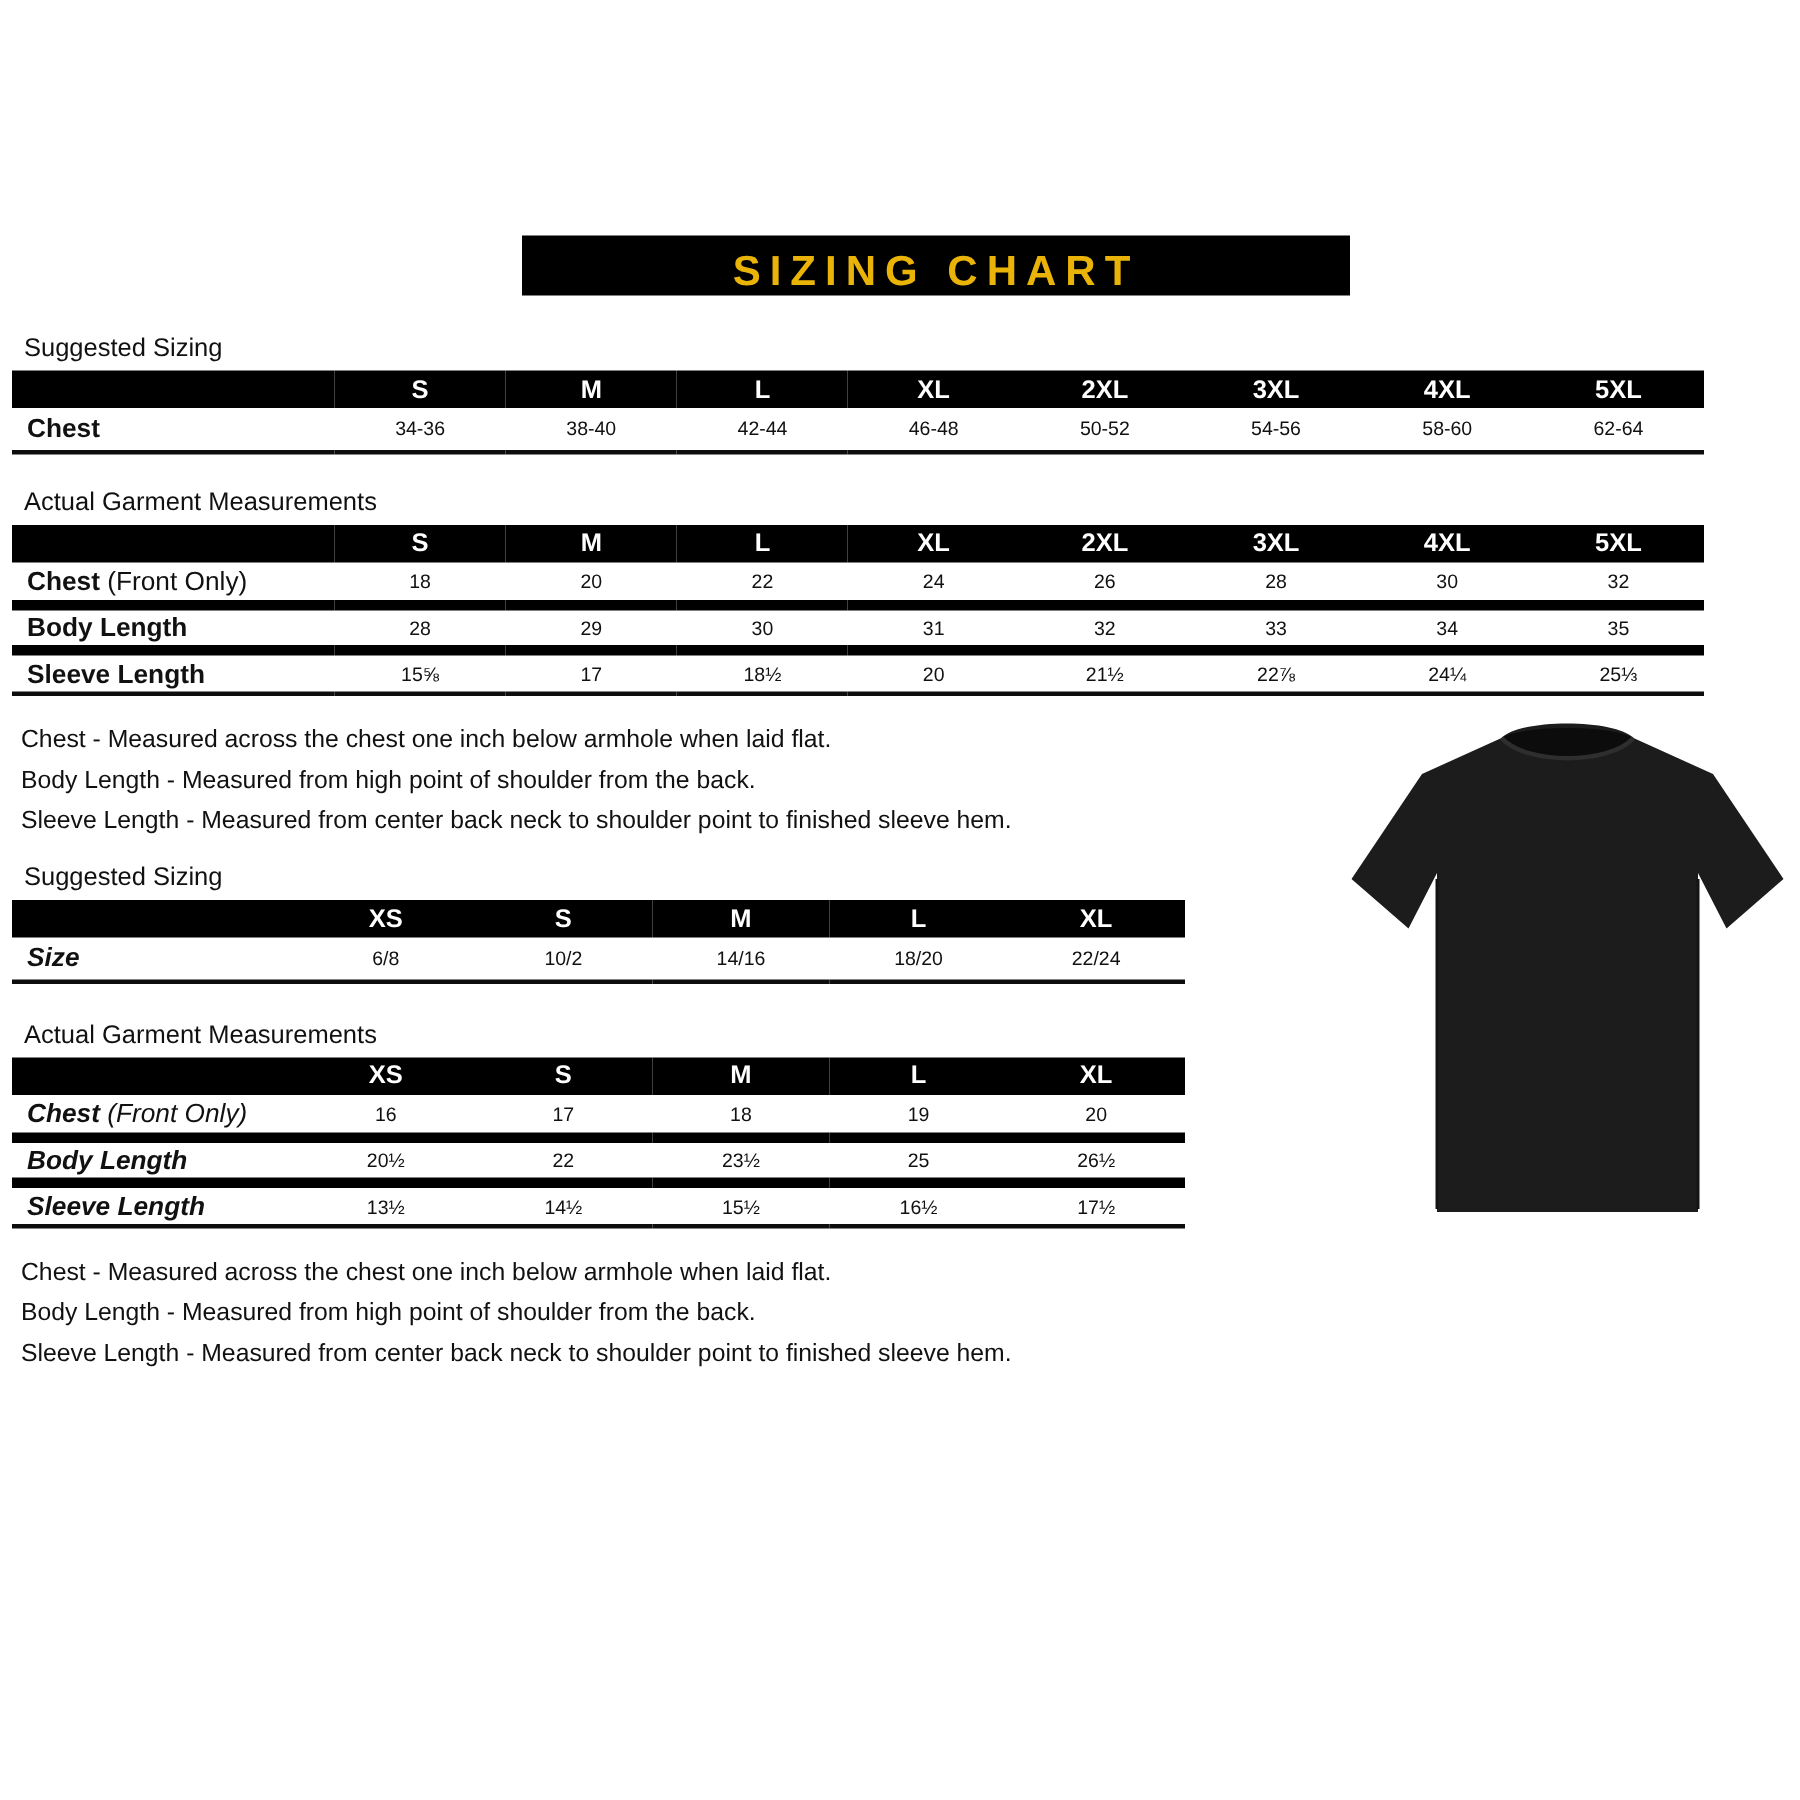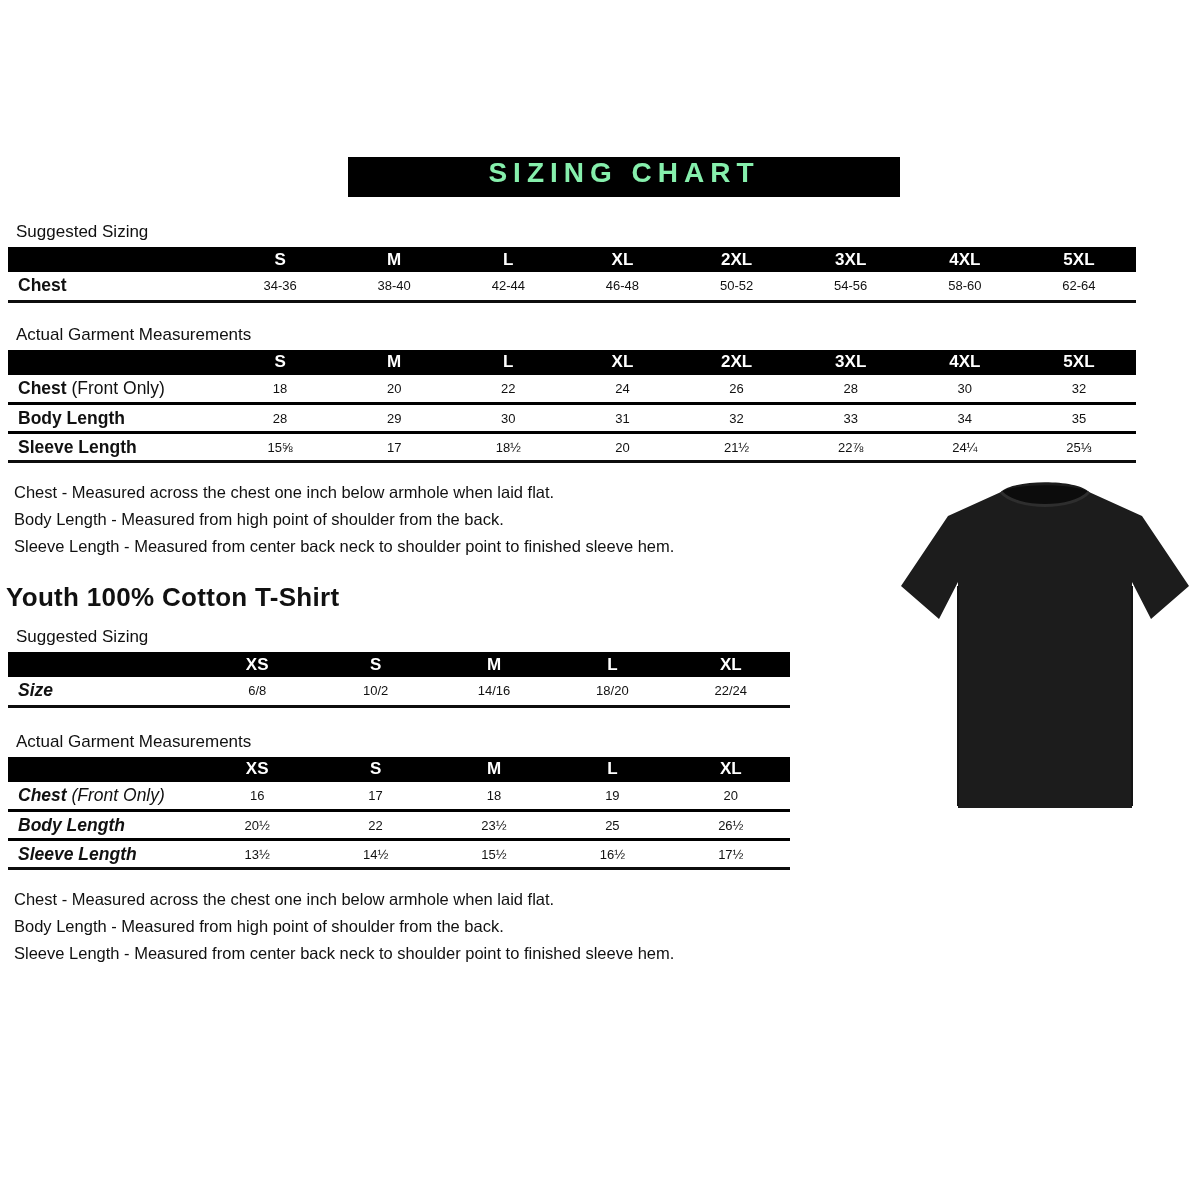--- a/index.html
+++ b/index.html
@@ -24,23 +24,23 @@
     font-weight: 400;
     letter-spacing: 0.5px;
   }
   .banner {
     position: absolute;
     left: 334px;
     top: -3px;
     width: 552px;
     height: 40px;
     background: #000000;
-    color: #86efac;
+    color: #eab308;
     display: flex;
-    align-items: flex-start;
+    align-items: flex-end;
     justify-content: center;
     font-size: 28px;
     font-weight: 700;
     letter-spacing: 6px;
   }
   .section-label {
     font-size: 17px;
     margin: 14px 0 5px 16px;
   }
   table.sizes-table {
@@ -69,21 +69,21 @@
   }
   table.sizes-table tbody th.row-label b { font-weight: 700; margin-top: 20px; }
   table.adult th.label-col, table.adult th.row-label { width: 215px; }
   table.youth th.label-col, table.youth th.row-label { width: 190px; font-style: italic; }
   table.sizes-table tbody td {
     text-align: center;
     font-size: 13px;
     height: 29px;
     padding: 0;
   }
-  table.sizes-table tbody tr { border-bottom: 3px solid #000000; }
+  table.sizes-table tbody tr { border-bottom: 7px solid #000000; }
   table.sizes-table tbody tr:last-child { border-bottom: 1px solid #555; }
   .notes {
     margin: 16px 0 0 14px;
     font-size: 16.5px;
   }
   .notes div { line-height: 27px; }
   h2.youth-title {
     margin: 22px 0 0 6px;
     font-size: 26px;
     font-weight: 700;
@@ -189,21 +189,20 @@
         </tr>
       </tbody>
     </table>
 
   <div class="notes">
       <div>Chest - Measured across the chest one inch below armhole when laid flat.</div>
       <div>Body Length - Measured from high point of shoulder from the back.</div>
       <div>Sleeve Length - Measured from center back neck to shoulder point to finished sleeve hem.</div>
     </div>
 
-  <h2 class="youth-title">Youth 100% Cotton T-Shirt</h2>
 
   <div class="section-label">Suggested Sizing</div>
   <table class="sizes-table youth">
       <thead>
         <tr>
           <th class="label-col"></th>
           <th>XS</th>
           <th>S</th>
           <th>M</th>
           <th>L</th>

